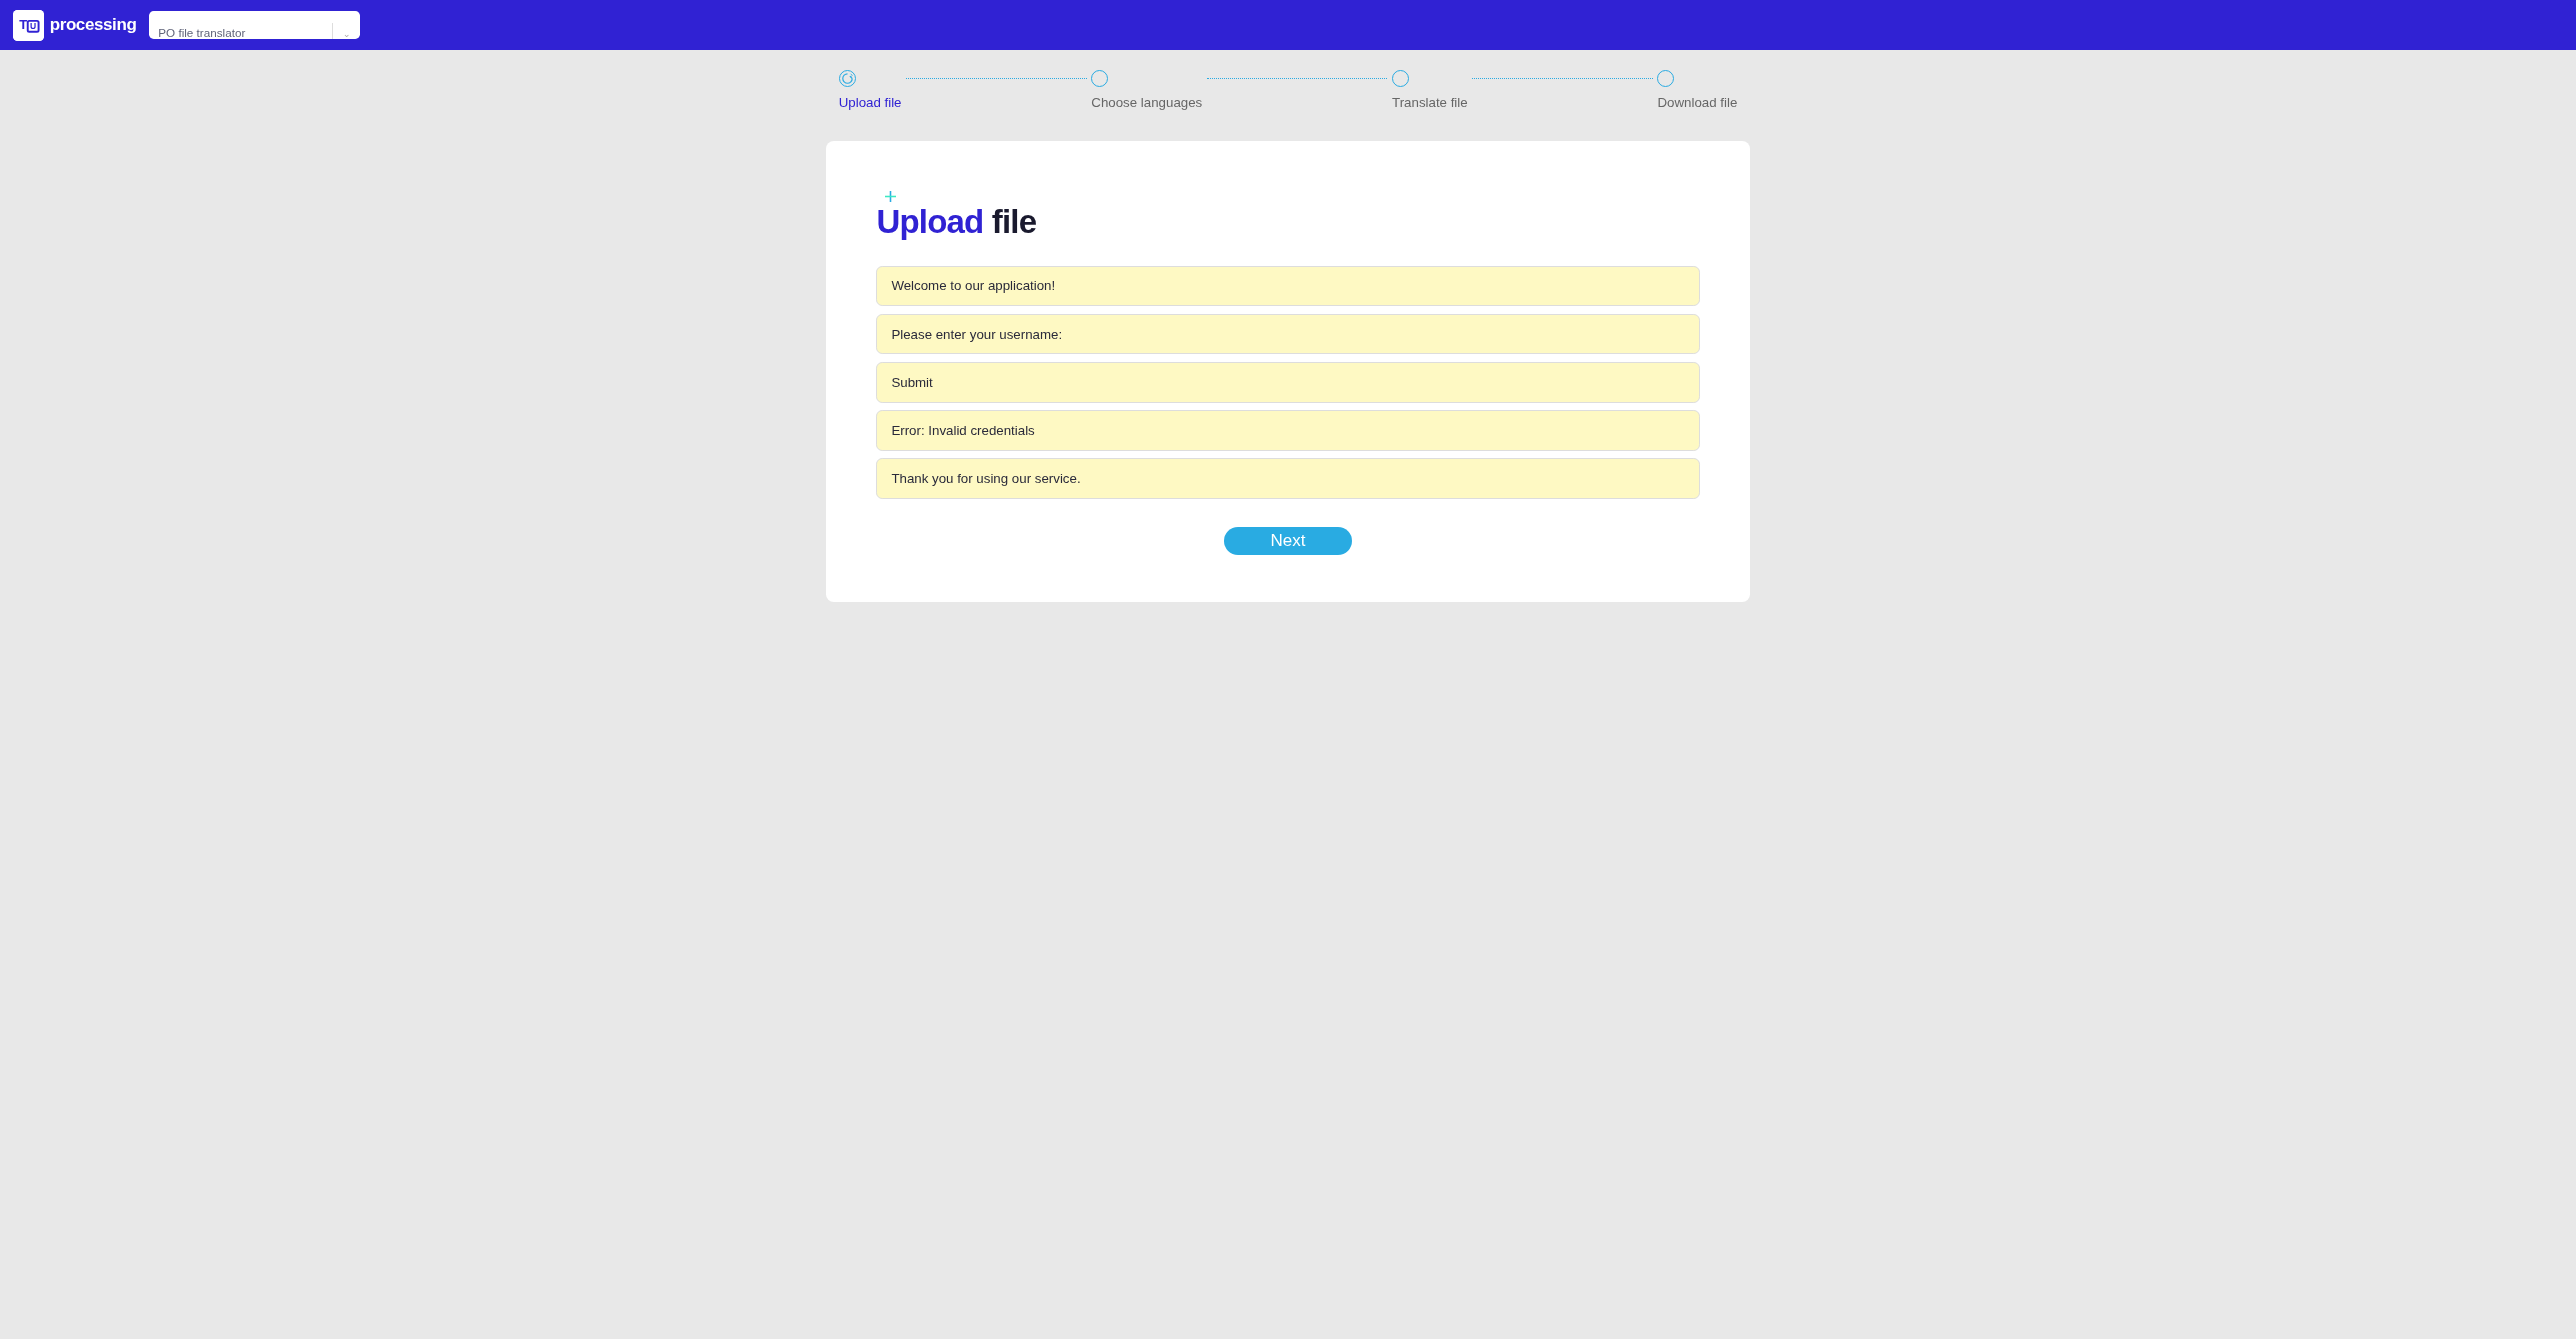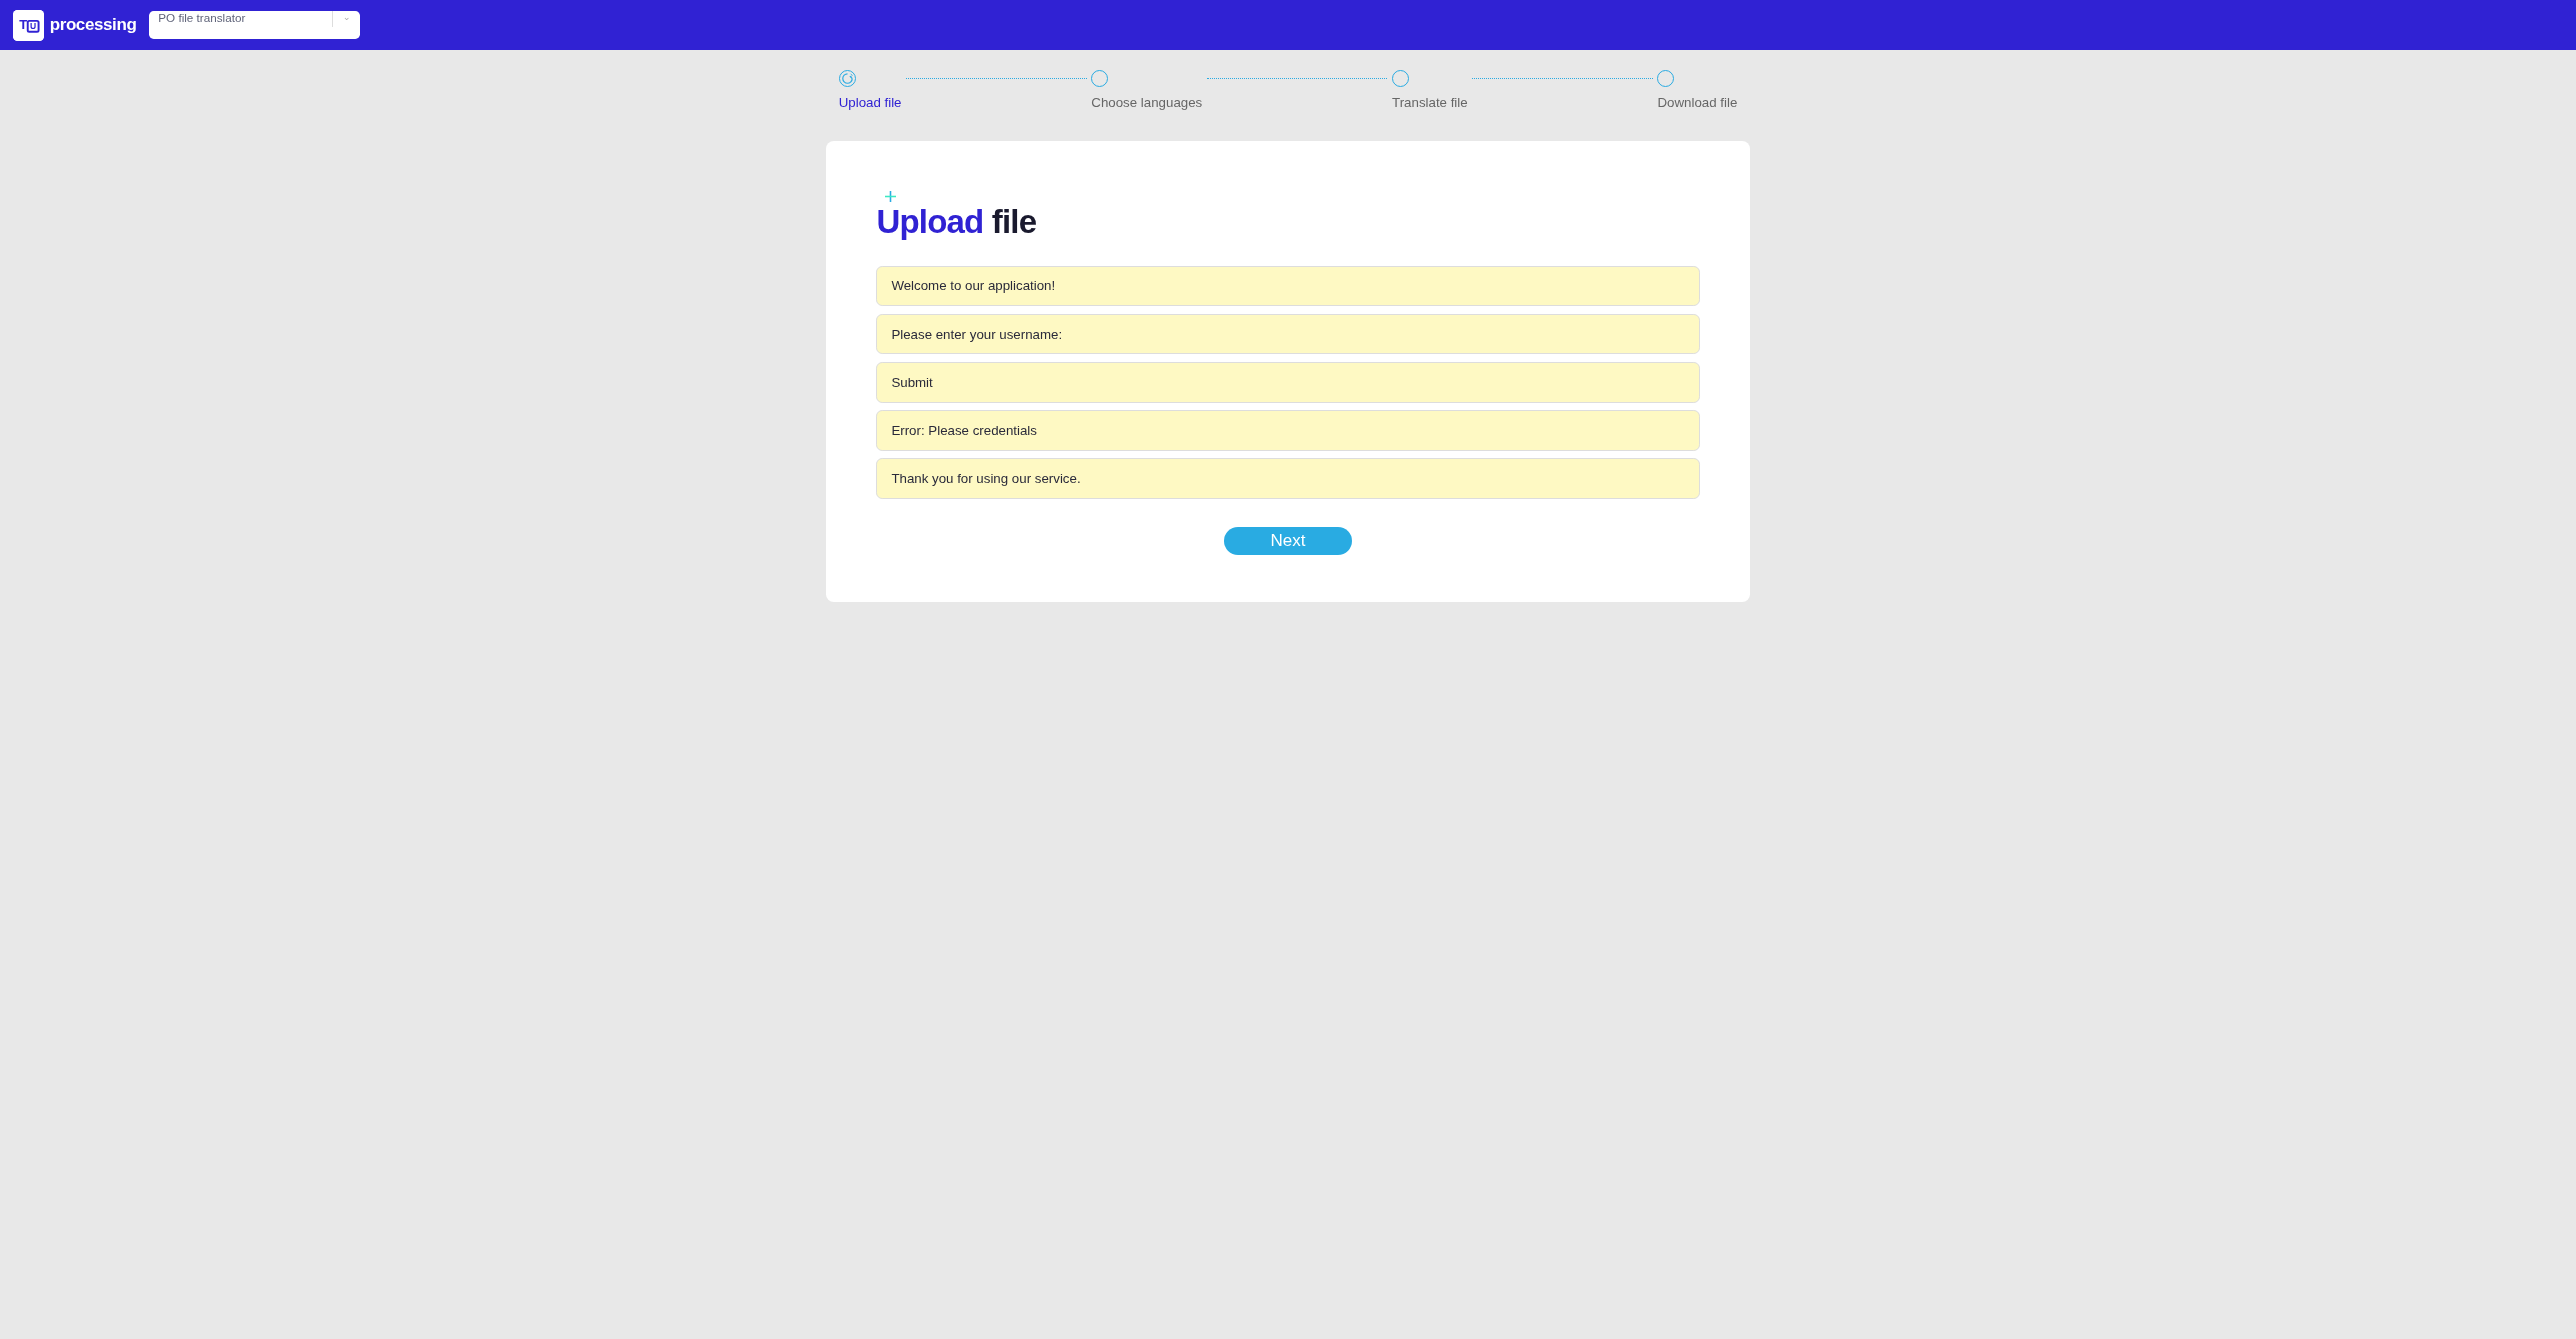--- a/index.html
+++ b/index.html
@@ -47,21 +47,21 @@
       font-size: 17px;
       font-weight: 700;
       letter-spacing: -0.4px;
     }
     .dropdown {
       background: white;
       border-radius: 4.7px;
       height: 28px;
       width: 211px;
       display: flex;
-      align-items: flex-start;
+      align-items: flex-end;
       padding: 0 9.4px;
       position: relative;
       cursor: pointer;
     }
     .dropdown-text {
       color: #60647a;
       font-size: 11.7px;
       flex: 1;
     }
     .dropdown-divider {
@@ -297,21 +297,21 @@
             <line x1="0" y1="7" x2="14" y2="7" stroke="#3de8c4" stroke-width="2"></line>
           </svg>
       </span>
       <h1 class="upload-title">
         <span class="upload-title-accent">Upload</span><span class="upload-title-rest"> file</span>
       </h1>
       <div class="input-list">
         <div class="input-row">Welcome to our application!</div>
         <div class="input-row">Please enter your username:</div>
         <div class="input-row">Submit</div>
-        <div class="input-row">Error: Please credentials</div>
+        <div class="input-row">Error: Invalid credentials</div>
         <div class="input-row">Thank you for using our service.</div>
       </div>
       <button class="next-btn">Next</button>
     </div>
 
   </div>
 </div>
 
 
 </body></html>

